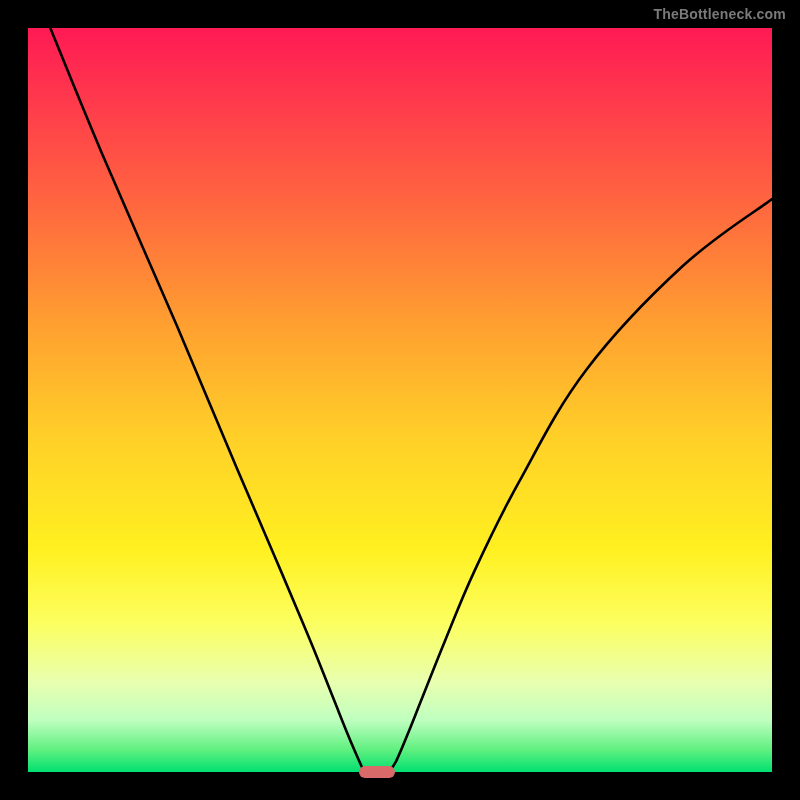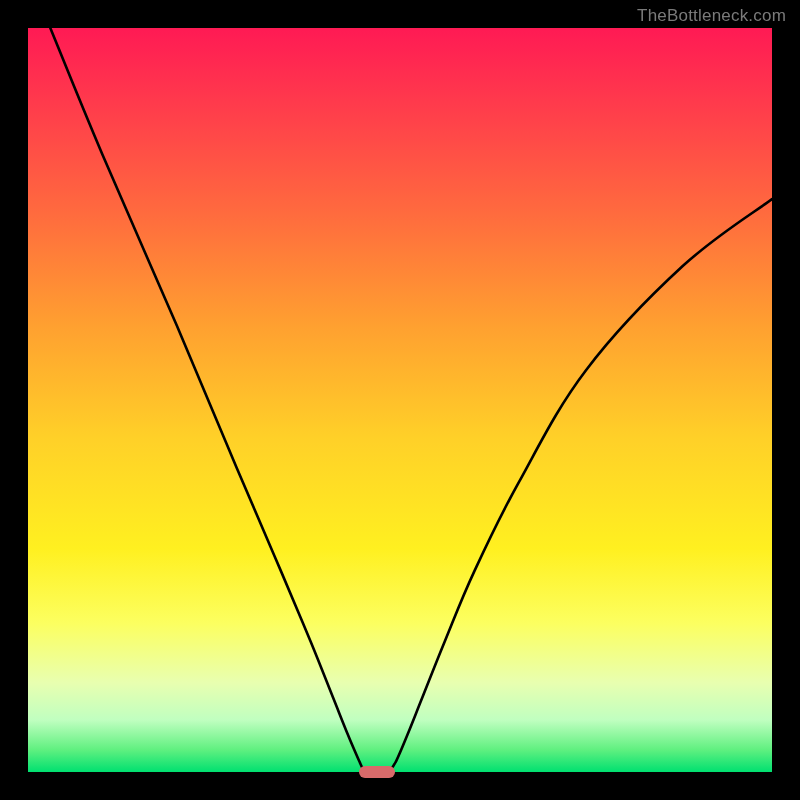--- a/index.html
+++ b/index.html
@@ -36,22 +36,22 @@
       #c0ffc0 93%,
       #60f080 97%,
       #00e070 100%
     );
   }
   .watermark {
     position: absolute;
     top: 6px;
     right: 14px;
     color: #7a7a7a;
-    font-size: 17px;
-    font-weight: 400;
+    font-size: 14px;
+    font-weight: 700;
     letter-spacing: 0.2px;
     z-index: 5;
   }
   svg.curve {
     position: absolute;
     top: 0; left: 0;
     width: 744px;
     height: 744px;
     overflow: visible;
   }

